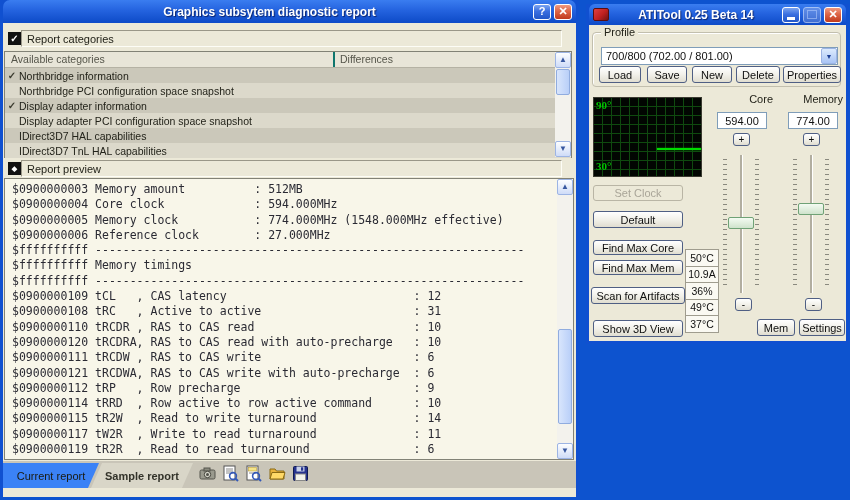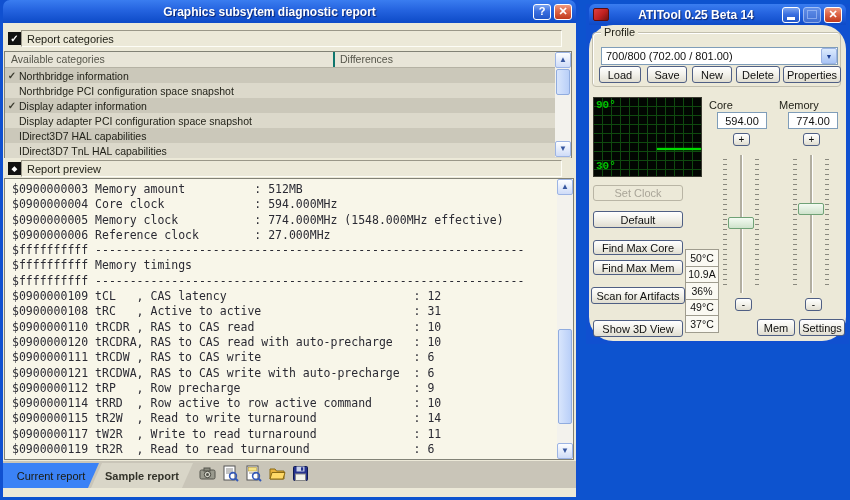--- a/index.html
+++ b/index.html
@@ -67,21 +67,21 @@
   .tab{position:absolute;top:2px;height:25px;display:flex;align-items:center;justify-content:center;
     font-size:11px;color:#1a1a10;}
   .tab.active{background:#3b82f6;font-weight:normal;clip-path:polygon(0 0,100% 0,calc(100% - 11px) 100%,0 100%);}
   .tab.inactive{background:#d9d6c8;font-weight:bold;color:#33332a;
     clip-path:polygon(11px 0,100% 0,calc(100% - 11px) 100%,0 100%);}
   .ticon{position:absolute;top:4px;width:17px;height:17px;}
 
   
   #atitool-window{left:586px;top:4px;width:263px;height:340px;padding:0 3px 3px;box-sizing:border-box;}
   #atitool-window .titlebar{height:21px;border-radius:6px 6px 0 0;padding-left:4px;}
-  #ati-body{width:257px;height:316px;border-radius:24px;}
+  #ati-body{width:257px;height:316px;}
   .appicon{width:16px;height:13px;margin-right:4px;border-radius:2px;flex:0 0 auto;
     background:linear-gradient(135deg,#e04040 0%,#c02020 55%,#701414 100%);
     border:1px solid #5a0e0e;box-sizing:border-box;}
 
   .groupbox{position:absolute;left:3px;top:7px;width:249px;height:55px;
     border:1px solid #c2bfae;border-radius:4px;box-shadow:1px 1px 0 #fff inset;box-sizing:border-box;}
   .grouplabel{position:absolute;left:8px;top:-7px;background:#ece9d8;padding:0 3px;
     font-size:11px;color:#23231a;}
   .combo{position:absolute;left:8px;top:14px;width:237px;height:18px;background:#fff;
     border:1px solid #7f9db9;box-sizing:border-box;display:flex;align-items:center;gap:44px;}
@@ -94,24 +94,24 @@
     font-size:11px;color:#101010;display:flex;align-items:center;justify-content:center;
     font-family:"Liberation Sans", sans-serif;white-space:nowrap;}
   .xp-btn.disabled{border-color:#b9b5a5;color:#a9a598;background:#ece9d8;}
 
   #graph{position:absolute;left:4px;top:72px;width:109px;height:80px;background:#020602;
     background-image:
       repeating-linear-gradient(to right, transparent 0 8px, #0f4a0f 8px 9px),
       repeating-linear-gradient(to bottom, transparent 0 8px, #0f4a0f 8px 9px);
     border:1px solid #3a3a30;box-sizing:border-box;}
   .gl{position:absolute;left:2px;font-size:11px;font-weight:bold;color:#00c400;
-    font-family:Liberation Mono, monospace;}
+    font-family:Liberation Serif, serif;}
   #trace{position:absolute;right:0;top:50px;width:44px;height:2px;background:#00dc00;box-shadow:0 0 2px #00a000;}
 
-  .clklabel{position:absolute;width:64px;text-align:left;font-size:11px;color:#23231a;top:74px;}
+  .clklabel{position:absolute;width:64px;text-align:right;font-size:11px;color:#23231a;top:68px;}
   .clkfield{position:absolute;top:87px;width:50px;height:17px;background:#fff;border:1px solid #7f9db9;
     box-sizing:border-box;font-size:11px;color:#101010;display:flex;align-items:center;justify-content:center;}
   .pm{width:17px;height:13px;font-size:10px;line-height:10px;border-radius:3px;}
 
   .slider{position:absolute;top:130px;width:40px;height:138px;}
   .ticks{position:absolute;top:4px;bottom:4px;width:4px;
     background:repeating-linear-gradient(to bottom,#8a897e 0 1px,transparent 1px 5px);}
   .ticks.l{left:2px;}.ticks.r{right:2px;}
   .track{position:absolute;left:19px;top:0;bottom:0;width:2px;background:#b2aea0;border-right:1px solid #fff;}
   .thumb{position:absolute;left:7px;width:26px;height:12px;box-sizing:border-box;

